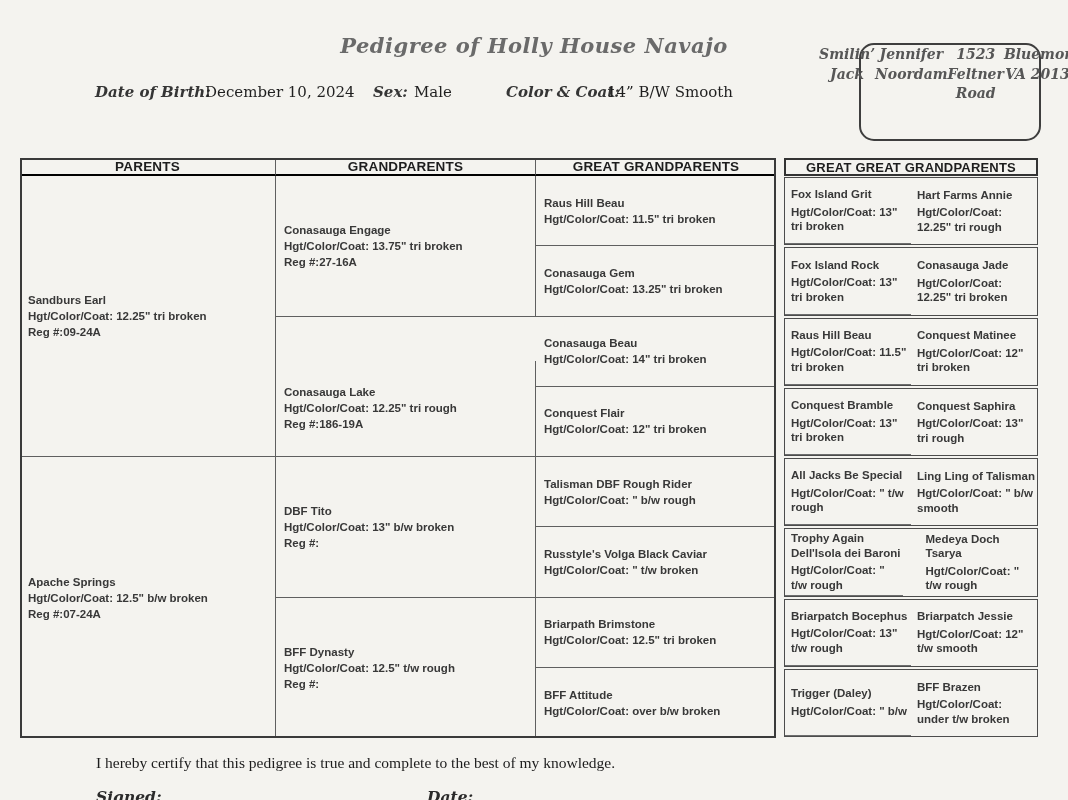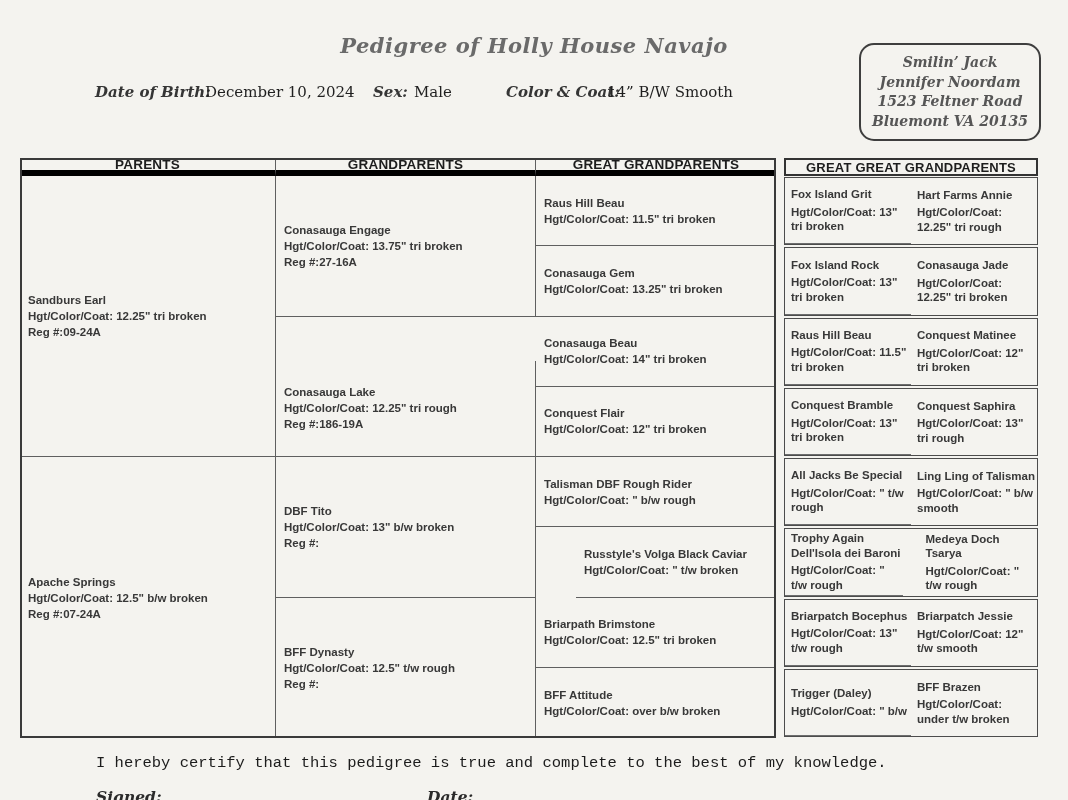--- a/index.html
+++ b/index.html
@@ -22,80 +22,80 @@
   .inforow span{position:absolute;top:83px;white-space:nowrap;
     font-family:"DejaVu Serif",serif;font-size:15px;}
   .lab{font-style:italic;font-weight:bold;color:#353535;}
   .val{color:#1f1f1f;}
   .pos-dob{left:95px;}   .pos-dob-v{left:205px;}
   .pos-sex{left:373px;}  .pos-sex-v{left:414px;}
   .pos-coat{left:506px;} .pos-coat-v{left:607px;}
   .contact{
     position:absolute;left:859px;top:43px;width:182px;height:98px;
     border:2px solid #3e3e3e;border-radius:15px;
-    display:flex;flex-direction:column;justify-content:center;
+    display:flex;flex-direction:row;justify-content:center;
     text-align:center;
     font-family:"DejaVu Serif",serif;font-style:italic;font-weight:bold;
     font-size:14px;line-height:19.5px;color:#565656;
     box-sizing:border-box;
   }
   
   .ped{
     position:absolute;left:20px;top:158px;width:1018px;height:580px;
     display:grid;
     grid-template-columns:256px 260px 240px 8px 254px;
     grid-template-rows:18px repeat(16,1fr);
   }
   .main-outline{
     position:absolute;left:0;top:0;width:756px;height:580px;
     border:2px solid #3a3a3a;box-sizing:border-box;pointer-events:none;
   }
   .hcell{
     display:flex;align-items:center;justify-content:center;
     font-weight:bold;font-size:13.5px;letter-spacing:.2px;color:#1d1d1d;
-    border-bottom:6px solid #000000;box-sizing:border-box;
+    border-bottom:2px solid #000000;box-sizing:border-box;
   }
   .h1{grid-column:1;grid-row:1;}
   .h2{grid-column:2;grid-row:1;}
   .h3{grid-column:3;grid-row:1;}
   .h4{grid-column:5;grid-row:1;border:2px solid #333;font-size:13px;}
   .cell{
     display:flex;flex-direction:column;justify-content:center;
     padding-left:8px;box-sizing:border-box;
     font-weight:bold;font-size:11.5px;line-height:16px;color:#383838;
   }
   .br{border-right:1px solid #5f5f5f;}
   .bb{border-bottom:1px solid #5f5f5f;}
   .p0{grid-column:1;grid-row:2/10;}
   .p1{grid-column:1;grid-row:10/18;}
   .g0{grid-column:2;grid-row:2/6;}
   .g1{grid-column:2;grid-row:6/10;margin-top:44px;}
   .g2{grid-column:2;grid-row:10/14;}
   .g3{grid-column:2;grid-row:14/18;}
   .gg0{grid-column:3;grid-row:2/4;}  .gg1{grid-column:3;grid-row:4/6;}
   .gg2{grid-column:3;grid-row:6/8;}  .gg3{grid-column:3;grid-row:8/10;}
-  .gg4{grid-column:3;grid-row:10/12;}.gg5{grid-column:3;grid-row:12/14;margin-left:40px;}
+  .gg4{grid-column:3;grid-row:10/12;}.gg5{grid-column:3;grid-row:12/14;}
   .gg6{grid-column:3;grid-row:14/16;}.gg7{grid-column:3;grid-row:16/18;}
   .pair{
     grid-column:5;display:flex;flex-direction:row;
     border:1px solid #4c4c4c;margin:1px 0;box-sizing:border-box;
   }
   .q0{grid-row:2/4;}  .q1{grid-row:4/6;}  .q2{grid-row:6/8;}  .q3{grid-row:8/10;}
   .q4{grid-row:10/12;}.q5{grid-row:12/14;gap:17px;}.q6{grid-row:14/16;}.q7{grid-row:16/18;}
   .gcell{
     flex:1;display:flex;flex-direction:column;justify-content:center;
     padding-left:6px;box-sizing:border-box;
     font-weight:bold;font-size:11.5px;line-height:14.5px;color:#383838;
     gap:3px;
   }
   .gdiv{border-bottom:1px solid #6d6d6d;}
   
   .certify{
     position:absolute;left:96px;top:754px;
-    font-family:Liberation Mono, monospace;font-size:15.5px;color:#1c1c1c;white-space:nowrap;
+    font-family:Liberation Serif, serif;font-size:15.5px;color:#1c1c1c;white-space:nowrap;
   }
   .signline{
     position:absolute;top:787px;
     font-family:"DejaVu Serif",serif;font-style:italic;font-weight:bold;
     font-size:15.5px;color:#2a2a2a;
   }
   .pos-signed{left:96px;}
   .pos-date{left:427px;}
 </style>
 </head>

